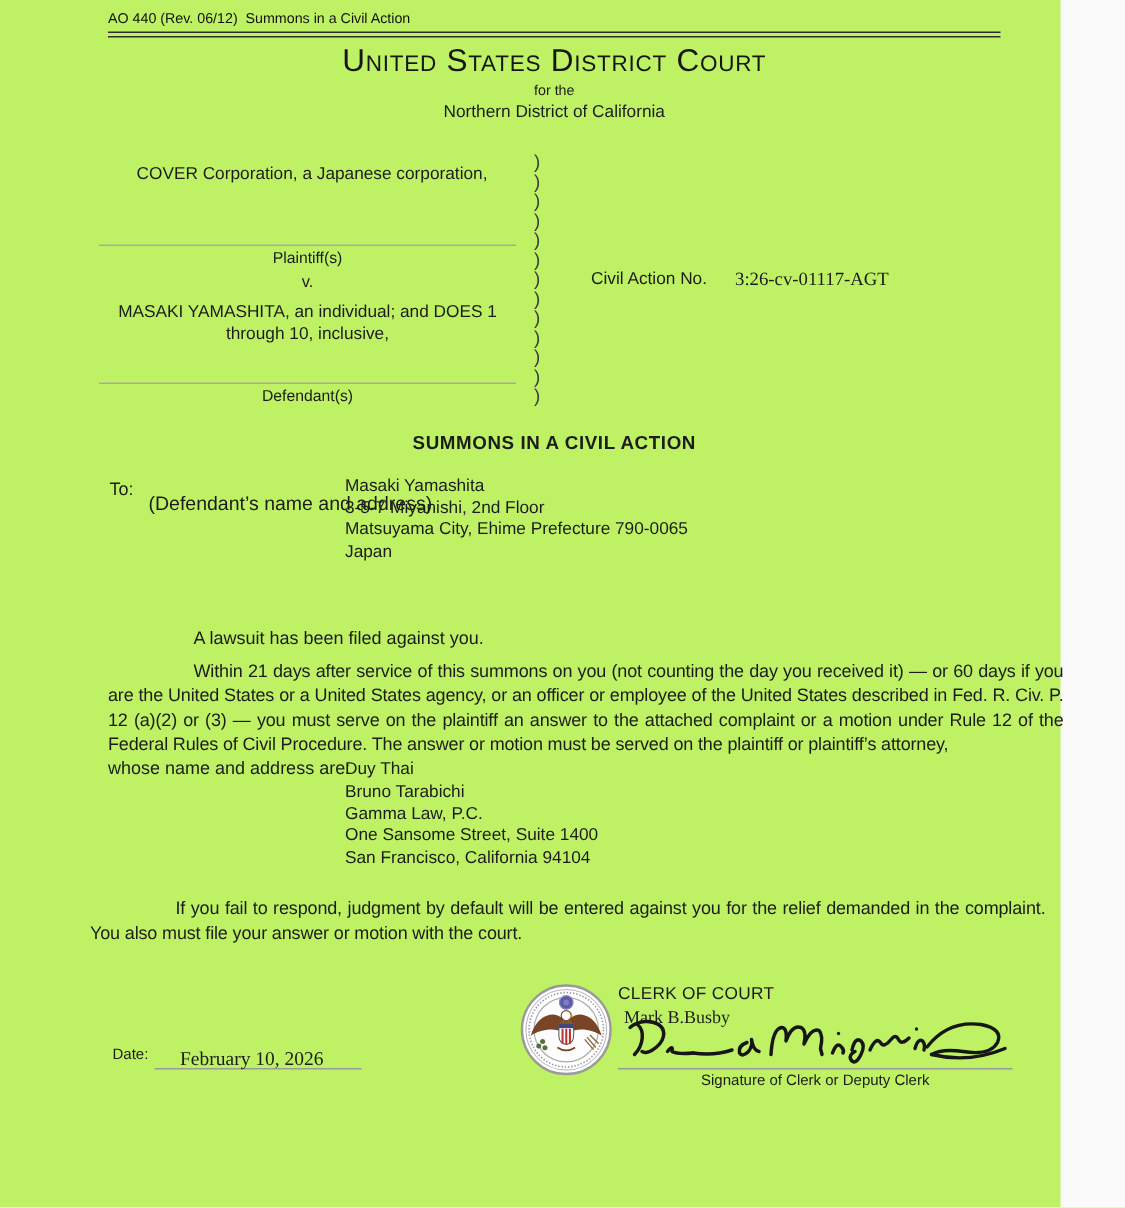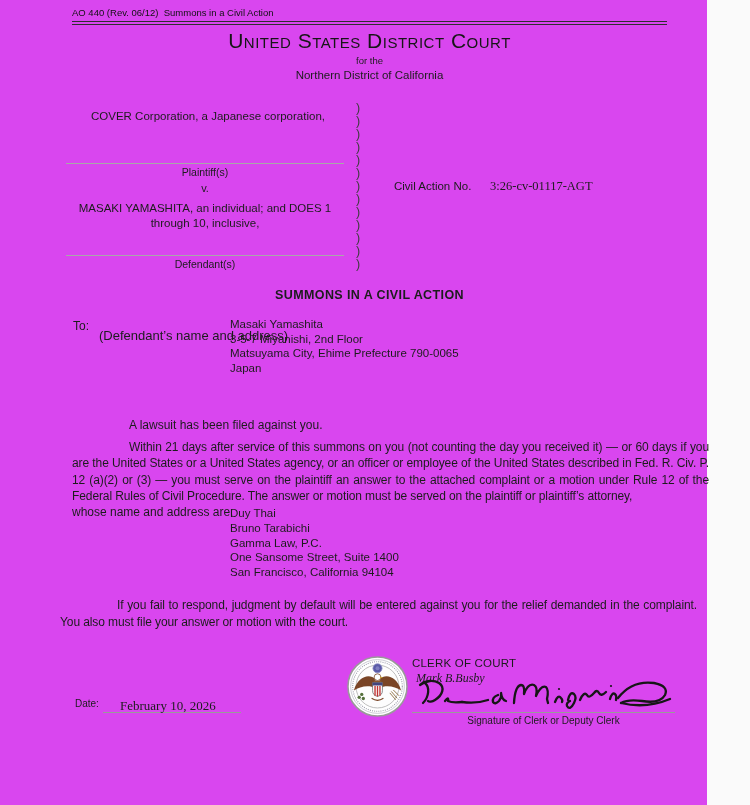--- a/index.html
+++ b/index.html
@@ -1,16 +1,16 @@
 <!DOCTYPE html>
 <html><head>
 <meta charset="utf-8">
 <style>
   html,body{margin:0;padding:0;background:#fff;}
-  .page{position:relative;width:750px;height:805px;background:#d946ef;overflow:hidden;
+  .page{position:relative;width:750px;height:805px;background:#bef264;overflow:hidden;
         font-family:"Liberation Sans",sans-serif;color:#1c1c1c;}
   .abs{position:absolute;}
   .ctr{text-align:center;}
   .pre{white-space:pre-line;}
   .prekeep{white-space:pre;}
   .serif{font-family:"Liberation Serif",serif;}
   .edge-right{left:707px;top:0;width:43px;height:805px;background:#fafafa;}
   .form-id{left:72px;top:7px;font-size:9.5px;color:#111;}
   .dbl-rule{left:72px;top:21px;width:595px;height:2px;
             border-top:1.5px solid #2e2e2e;border-bottom:1.5px solid #2e2e2e;}
@@ -35,21 +35,21 @@
   .to-addr{left:230px;top:317px;font-size:11.5px;line-height:14.6px;}
   .lawsuit{left:129px;top:418px;font-size:12px;}
   .para{left:72px;top:439px;width:637px;font-size:12px;line-height:16.4px;
         text-align:justify;text-indent:57px;letter-spacing:-.1px;}
   .whose{left:72px;top:505px;font-size:12px;}
   .atty-addr{left:230px;top:506px;font-size:11.5px;line-height:14.8px;}
   .para2{left:60px;top:597px;width:637px;font-size:12px;line-height:16.5px;
          text-align:justify;text-indent:57px;letter-spacing:-.1px;}
   .seal{left:346px;top:655px;width:63px;height:63px;}
   .clerk-label{left:412px;top:657px;font-size:11.5px;letter-spacing:.2px;}
-  .clerk-name{left:416px;top:671px;font-size:12px;font-style:italic;}
+  .clerk-name{left:416px;top:671px;font-size:12px;}
   .sig-svg{left:418px;top:674px;width:256px;height:40px;}
   .sig-line{left:412px;top:712px;width:263px;height:0;border-top:1px solid #9a9a9a;}
   .sig-caption{left:412px;top:715px;width:263px;font-size:10px;}
   .date-label{left:75px;top:698px;font-size:10px;}
   .date-line{left:103px;top:712px;width:138px;height:0;border-top:1px solid #9a9a9a;}
   .date-value{left:120px;top:698px;font-size:13px;}
 </style>
 </head>
 <body>
 

